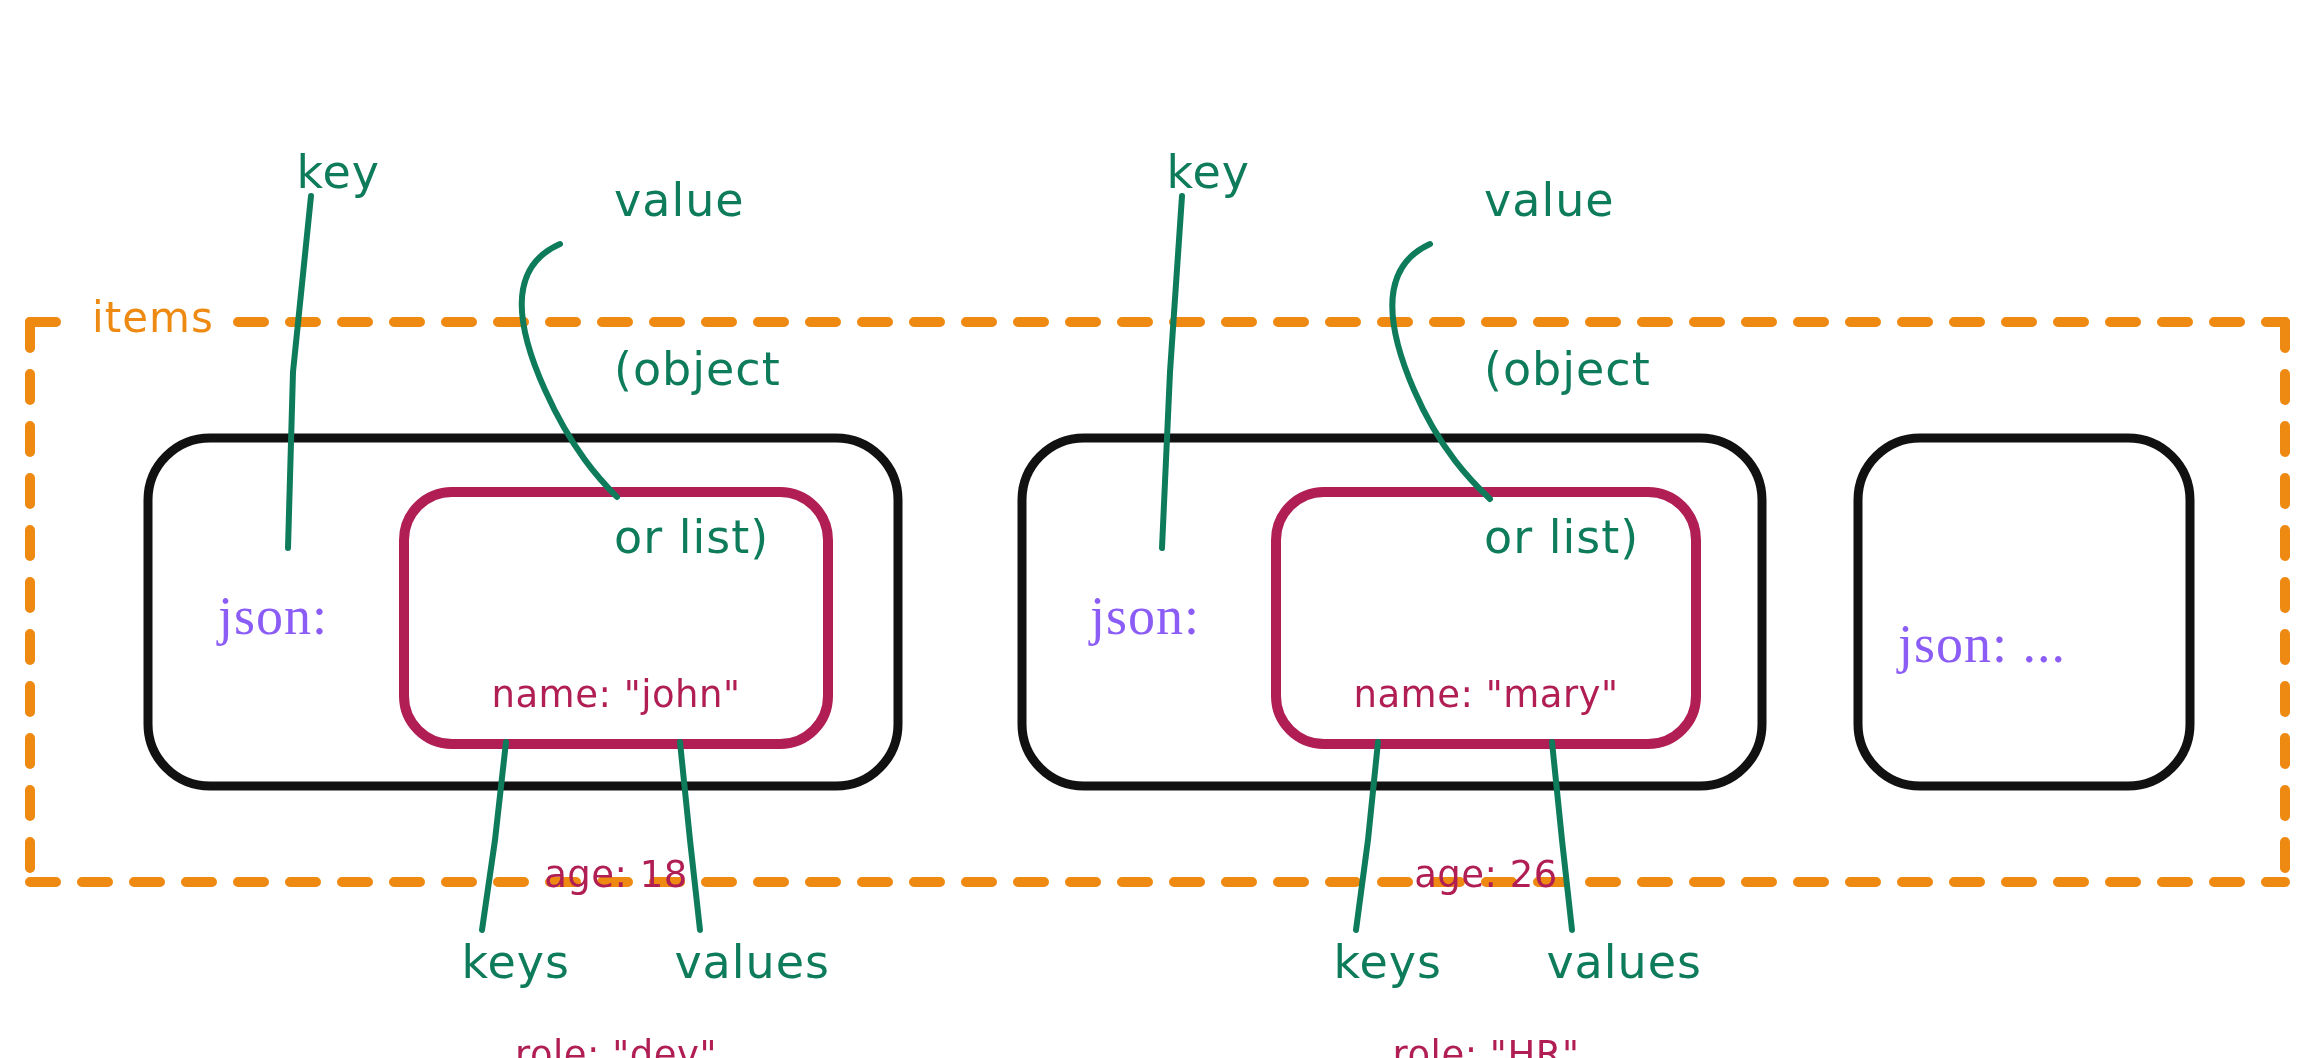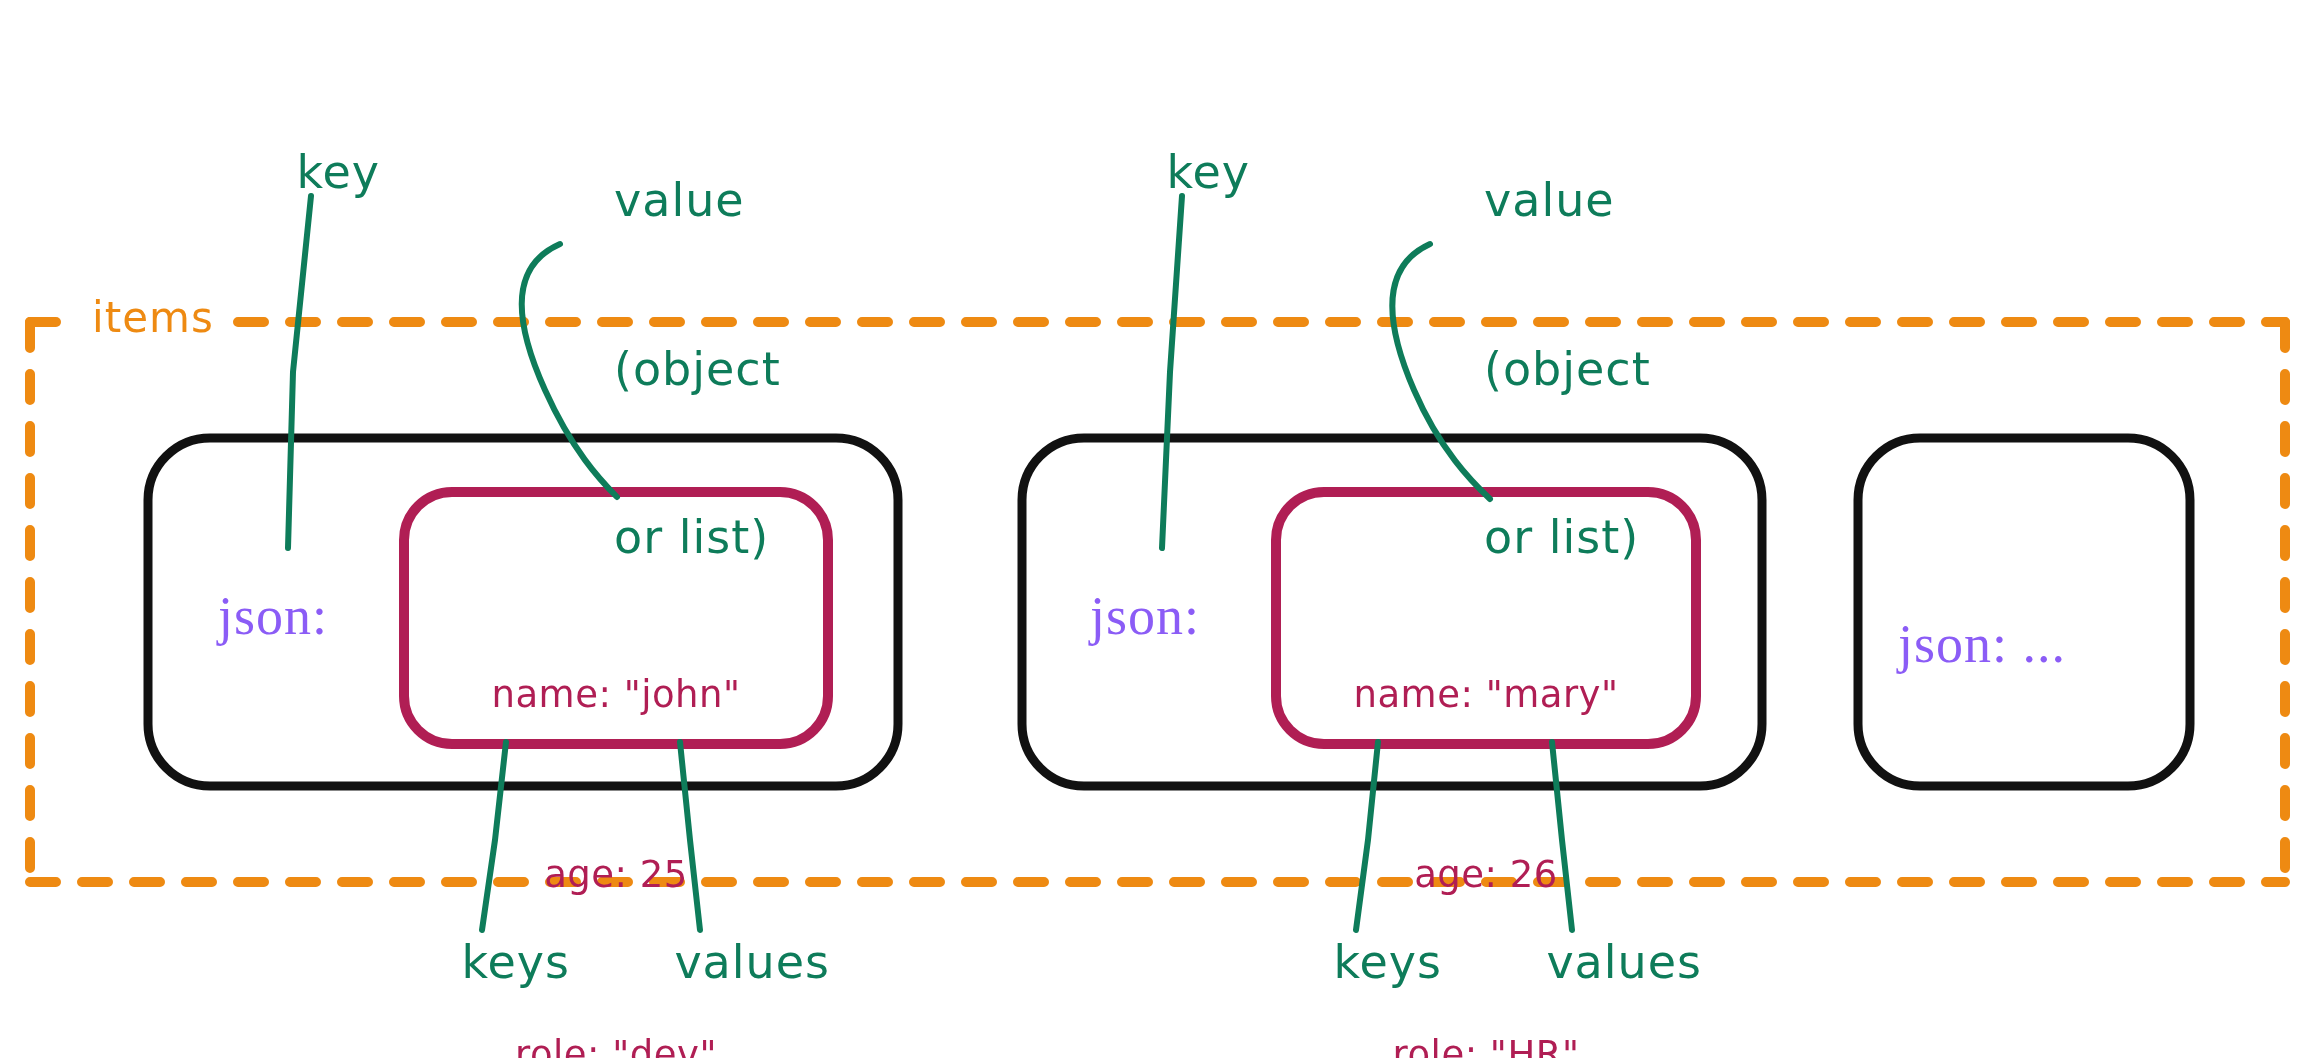--- a/index.html
+++ b/index.html
@@ -114,21 +114,21 @@
   </div>
 
   <div class="txt lbl-green" style="left:420px;top:938px;width:150px;">keys</div>
 
   <div class="txt lbl-green" style="left:650px;top:938px;width:180px;">values</div>
 
   <div class="txt lbl-black" style="left:218px;top:588px;">json:</div>
 
   <div class="txt json-body" style="left:404px;top:545px;width:424px;">
     <div>name: "john"</div>
-    <div>age: 25</div>
+    <div>age: 18</div>
     <div>role: "dev"</div>
   </div>
 
   <div class="txt lbl-green" style="left:1120px;top:148px;width:130px;">key</div>
 
   <div class="txt lbl-green multi" style="left:1468px;top:60px;width:230px;text-align:left;">
     <div>value</div>
     <div>(object</div>
     <div>or list)</div>
   </div>

